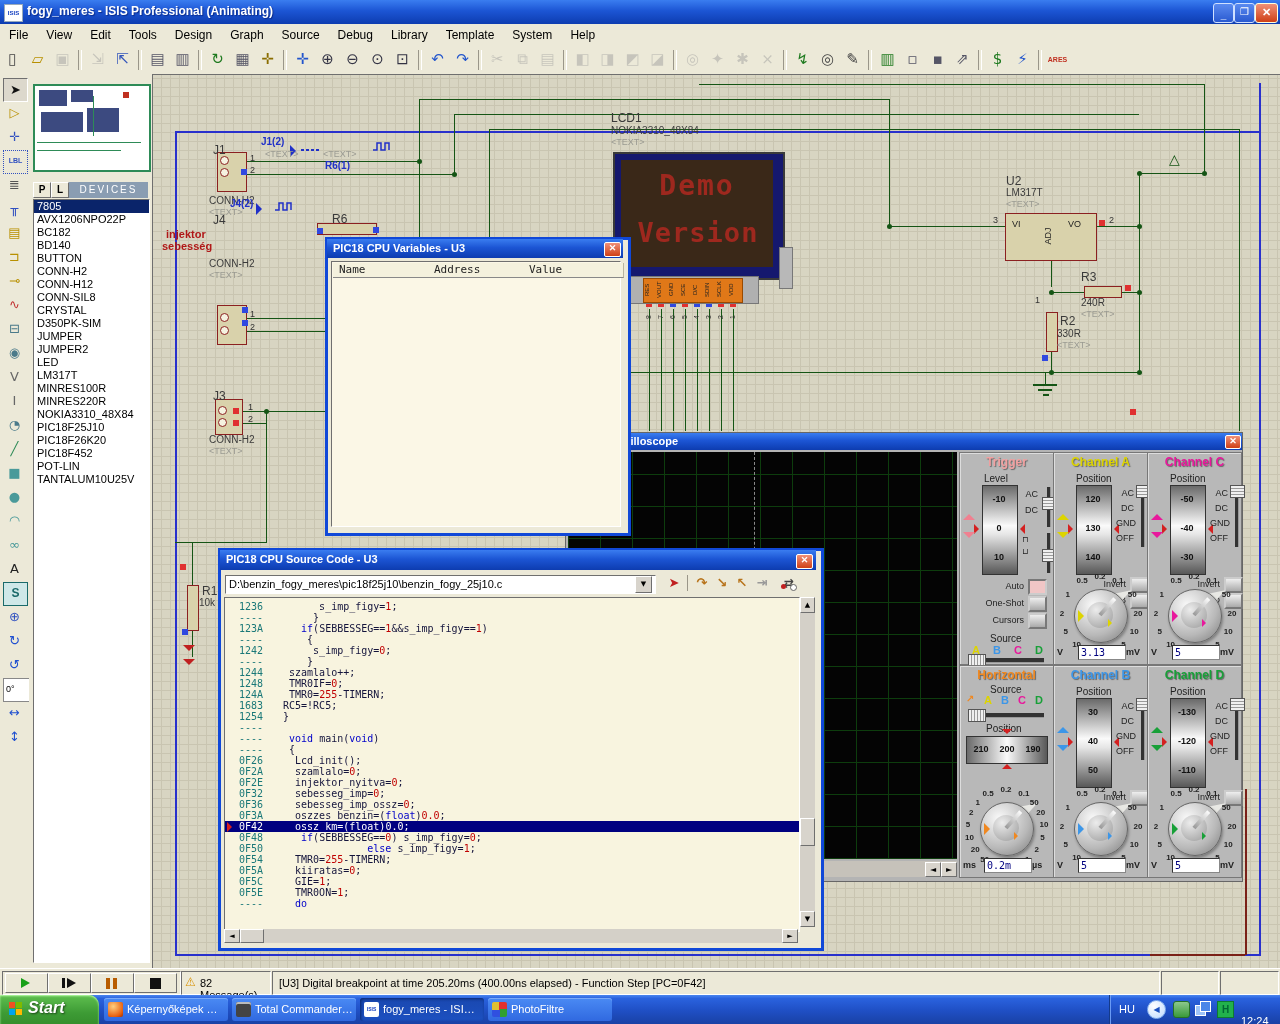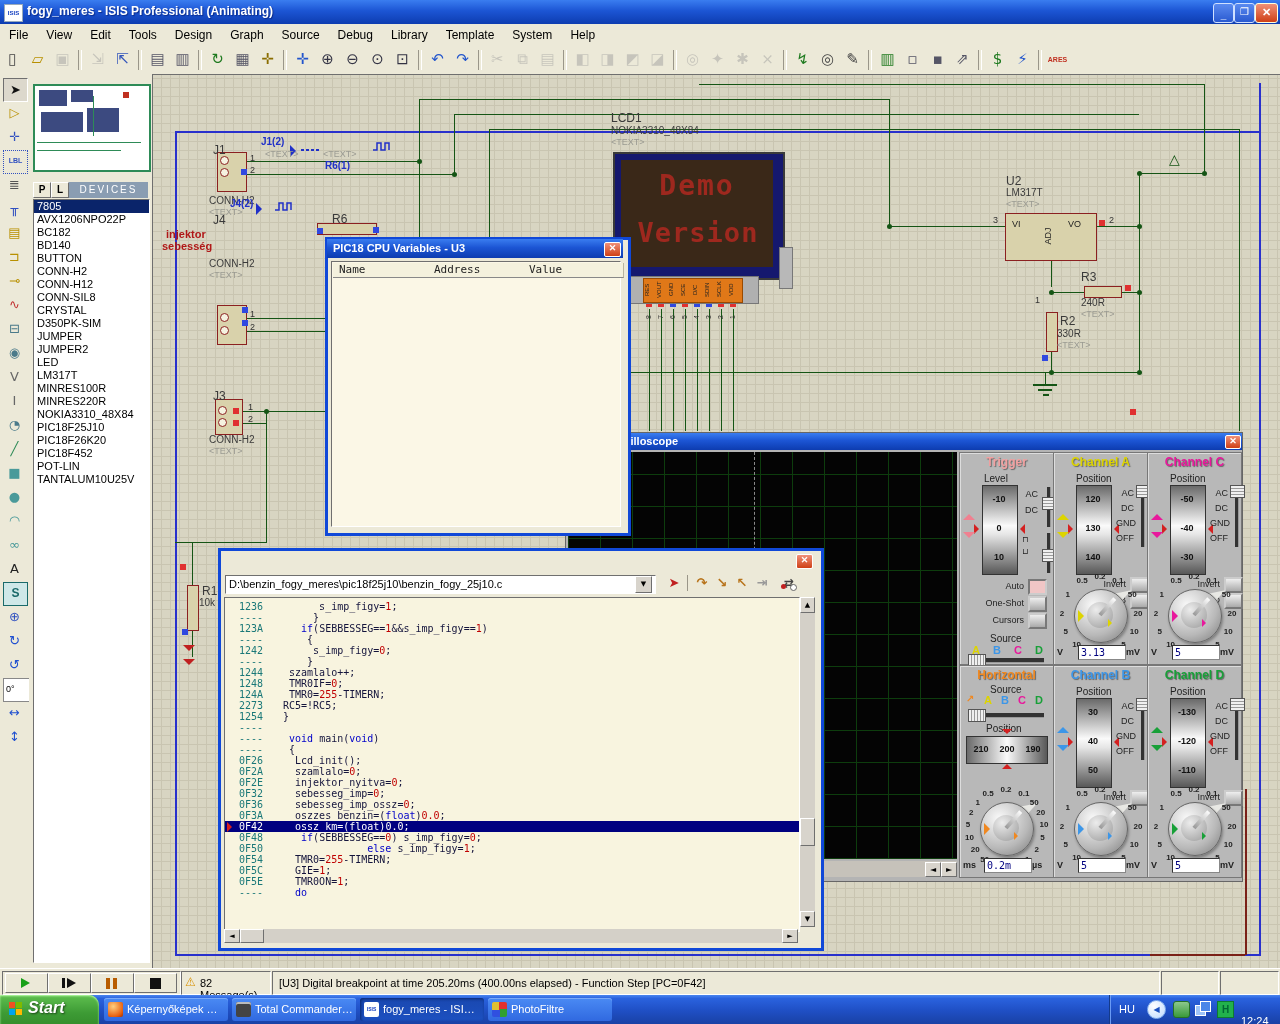--- a/index.html
+++ b/index.html
@@ -573,20 +573,23 @@
   <div class="abs bevin" style="left:3px;top:21px;width:288px;height:264px;background:#FBF7E6">
     <div class="abs" id="varhdr" style="left:1px;top:1px;width:284px;height:15px">
         <div style="position: absolute; left: 0px; top: 0px; width: 94px; height: 14px; background: rgb(244, 241, 221); border-right: 1px solid rgb(184, 180, 160); border-bottom: 1px solid rgb(136, 136, 136); font: 11px / 14px &quot;DejaVu Sans Mono&quot;, monospace; color: rgb(34, 34, 34); padding-left: 6px;">Name</div>
         <div style="position: absolute; left: 95px; top: 0px; width: 94px; height: 14px; background: rgb(244, 241, 221); border-right: 1px solid rgb(184, 180, 160); border-bottom: 1px solid rgb(136, 136, 136); font: 11px / 14px &quot;DejaVu Sans Mono&quot;, monospace; color: rgb(34, 34, 34); padding-left: 6px;">Address</div>
         <div style="position: absolute; left: 190px; top: 0px; width: 94px; height: 14px; background: rgb(244, 241, 221); border-right: 1px solid rgb(184, 180, 160); border-bottom: 1px solid rgb(136, 136, 136); font: 11px / 14px &quot;DejaVu Sans Mono&quot;, monospace; color: rgb(34, 34, 34); padding-left: 6px;">Value</div>
       </div>
   </div>
 </div>
 
 <div class="abs" id="srcwin" style="left:218px;top:548px;width:600px;height:397px;background:#ECE9D8;border:3px solid #1048d8">
+  <div class="abs xp-title" style="left:-1px;top:-1px;width:596px;height:20px">
+    <span class="abs" style="left:6px;top:3px">PIC18 CPU Source Code - U3</span>
+  </div>
   <div class="abs xbtn" style="left:575px;top:3px;width:15px;height:13px">✕</div>
   <div class="abs" style="left:0;top:21px;width:594px;height:23px;background:#ECE9D8">
     <div class="abs bevin" style="left:4px;top:3px;width:426px;height:17px;background:#fff;font:11px/16px 'Liberation Sans',sans-serif;padding-left:3px;white-space:nowrap;overflow:hidden">D:\benzin_fogy_meres\pic18f25j10\benzin_fogy_25j10.c</div>
     <div class="abs bevout" style="left:414px;top:4px;width:15px;height:15px;background:#d8d4cc;font:7px/15px 'DejaVu Sans',sans-serif;text-align:center">▼</div>
     <div class="abs" style="left:444px;top:2px;width:18px;height:18px;color:#c02020;font:bold 13px/18px 'DejaVu Sans',sans-serif;text-align:center">➤</div>
     <div class="abs" style="left:466px;top:3px;width:1px;height:16px;background:#9a9689"></div>
     <div class="abs" style="left:472px;top:2px;width:18px;height:18px;color:#b8741c;font:bold 13px/18px 'DejaVu Sans',sans-serif;text-align:center">↷</div>
     <div class="abs" style="left:492px;top:2px;width:18px;height:18px;color:#b8741c;font:bold 13px/18px 'DejaVu Sans',sans-serif;text-align:center">↘</div>
     <div class="abs" style="left:512px;top:2px;width:18px;height:18px;color:#b8741c;font:bold 13px/18px 'DejaVu Sans',sans-serif;text-align:center">↖</div>
     <div class="abs" style="left:532px;top:2px;width:18px;height:18px;color:#999;font:bold 13px/18px 'DejaVu Sans',sans-serif;text-align:center">⇥</div>
@@ -595,35 +598,36 @@
   <div class="abs bevin" id="codearea" style="left:3px;top:46px;width:574px;height:330px;background:#F8F4DF;overflow:hidden;padding-top:3px">
       <div class="crow"><span class="caddr">1236</span><span class="ccode">      s_imp_figy=<span class="num">1</span>;</span></div>
       <div class="crow"><span class="caddr">----</span><span class="ccode">     }</span></div>
       <div class="crow"><span class="caddr">123A</span><span class="ccode">   <span class="kw">if</span>(SEBBESSEG==<span class="num">1</span>&amp;&amp;s_imp_figy==<span class="num">1</span>)</span></div>
       <div class="crow"><span class="caddr">----</span><span class="ccode">    {</span></div>
       <div class="crow"><span class="caddr">1242</span><span class="ccode">     s_imp_figy=<span class="num">0</span>;</span></div>
       <div class="crow"><span class="caddr">----</span><span class="ccode">    }</span></div>
       <div class="crow"><span class="caddr">1244</span><span class="ccode"> szamlalo++;</span></div>
       <div class="crow"><span class="caddr">1248</span><span class="ccode"> TMR0IF=<span class="num">0</span>;</span></div>
       <div class="crow"><span class="caddr">124A</span><span class="ccode"> TMR0=<span class="num">255</span>-TIMERN;</span></div>
-      <div class="crow"><span class="caddr">2273</span><span class="ccode">RC5=!RC5;</span></div>
+      <div class="crow"><span class="caddr">1683</span><span class="ccode">RC5=!RC5;</span></div>
       <div class="crow"><span class="caddr">1254</span><span class="ccode">}</span></div>
       <div class="crow"><span class="caddr">----</span><span class="ccode"></span></div>
       <div class="crow"><span class="caddr">----</span><span class="ccode"> <span class="kw">void</span> main(<span class="kw">void</span>)</span></div>
       <div class="crow"><span class="caddr">----</span><span class="ccode"> {</span></div>
       <div class="crow"><span class="caddr">0F26</span><span class="ccode">  Lcd_init();</span></div>
       <div class="crow"><span class="caddr">0F2A</span><span class="ccode">  szamlalo=<span class="num">0</span>;</span></div>
       <div class="crow"><span class="caddr">0F2E</span><span class="ccode">  injektor_nyitva=<span class="num">0</span>;</span></div>
       <div class="crow"><span class="caddr">0F32</span><span class="ccode">  sebesseg_imp=<span class="num">0</span>;</span></div>
       <div class="crow"><span class="caddr">0F36</span><span class="ccode">  sebesseg_imp_ossz=<span class="num">0</span>;</span></div>
       <div class="crow"><span class="caddr">0F3A</span><span class="ccode">  oszzes_benzin=(<span class="kw">float</span>)<span class="num">0.0</span>;</span></div>
       <div class="crow cur" style="position: relative;"><span class="caddr">0F42</span><span class="ccode">  ossz_km=(<span class="kw">float</span>)<span class="num">0.0</span>;</span><div style="position: absolute; left: 2px; top: 1px; width: 0px; height: 0px; border-top: 5px solid transparent; border-right: none; border-bottom: 5px solid transparent; border-left: 5px solid rgb(212, 32, 32); border-image: initial;"></div></div>
       <div class="crow"><span class="caddr">0F48</span><span class="ccode">   <span class="kw">if</span>(SEBBESSEG==<span class="num">0</span>) s_imp_figy=<span class="num">0</span>;</span></div>
       <div class="crow"><span class="caddr">0F50</span><span class="ccode">              <span class="kw">else</span> s_imp_figy=<span class="num">1</span>;</span></div>
       <div class="crow"><span class="caddr">0F54</span><span class="ccode">  TMR0=<span class="num">255</span>-TIMERN;</span></div>
+      <div class="crow"><span class="caddr">0F5A</span><span class="ccode">  kiiratas=<span class="num">0</span>;</span></div>
       <div class="crow"><span class="caddr">0F5C</span><span class="ccode">  GIE=<span class="num">1</span>;</span></div>
       <div class="crow"><span class="caddr">0F5E</span><span class="ccode">  TMR0ON=<span class="num">1</span>;</span></div>
       <div class="crow"><span class="caddr">----</span><span class="ccode">  <span class="kw">do</span></span></div>
     </div>
   <div class="abs" style="left:579px;top:46px;width:15px;height:330px;background:#d4d0c8">
     <div class="abs bevout" style="left:0;top:0;width:13px;height:14px;background:#d8d4cc;font:7px/14px 'DejaVu Sans',sans-serif;text-align:center">▲</div>
     <div class="abs bevout" style="left:0;top:221px;width:13px;height:26px;background:#d8d4cc"></div>
     <div class="abs bevout" style="left:0;top:314px;width:13px;height:14px;background:#d8d4cc;font:7px/14px 'DejaVu Sans',sans-serif;text-align:center">▼</div>
   </div>
   <div class="abs" style="left:3px;top:378px;width:574px;height:14px;background:#d4d0c8">

